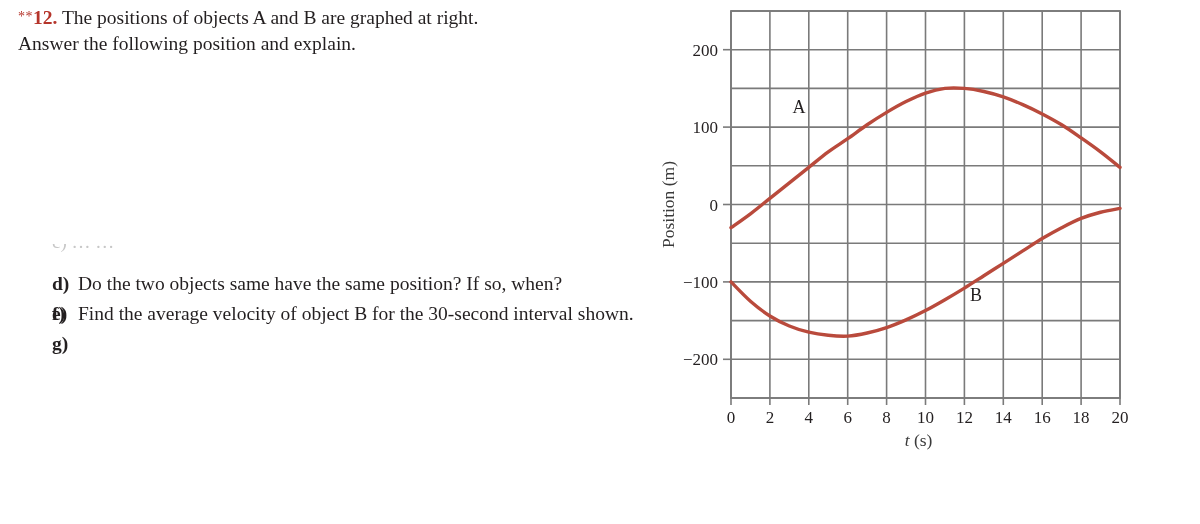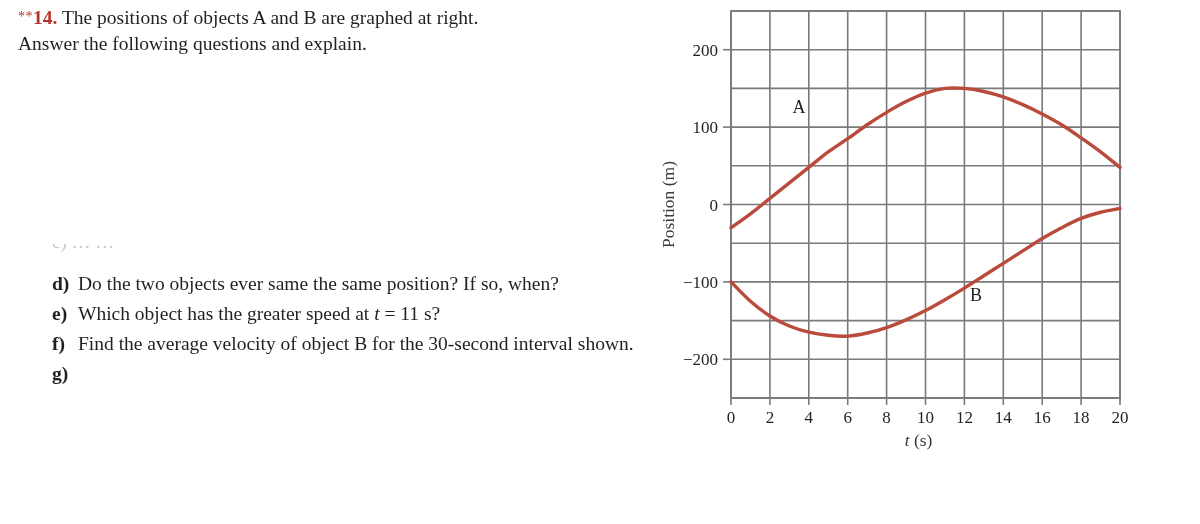--- a/index.html
+++ b/index.html
@@ -120,39 +120,38 @@
   .xtitle-var {
     font-style: italic;
   }
 </style>
 </head>
 <body>
 
 <div id="problem-text">
 
   <div class="q-head">
-    <span class="stars">**</span><span class="qnum">14.</span>
+    <span class="stars">**</span><span class="qnum">12.</span>
     <span>The positions of objects A and B are graphed at right.</span>
-    <span class="headline2">Answer the following questions and explain.</span>
+    <span class="headline2">Answer the following position and explain.</span>
   </div>
 
   <div class="clipped-line">
     <span>c) …  …</span>
   </div>
 
   <div class="q-list">
 
     <div class="q-item">
       <span class="lbl">d)</span>
-      <span>Do the two objects ever same the same position? If so, when?</span>
+      <span>Do the two objects same have the same position? If so, when?</span>
     </div>
 
     <div class="q-item">
       <span class="lbl">e)</span>
-      <span>Which object has the greater speed at <i class="var">t</i> = 11 s?</span>
     </div>
 
     <div class="q-item">
       <span class="lbl">f)</span>
       <span>Find the average velocity of object B for the 30-second interval shown.</span>
     </div>
 
     <div class="q-item">
       <span class="lbl">g)</span>
     </div>

